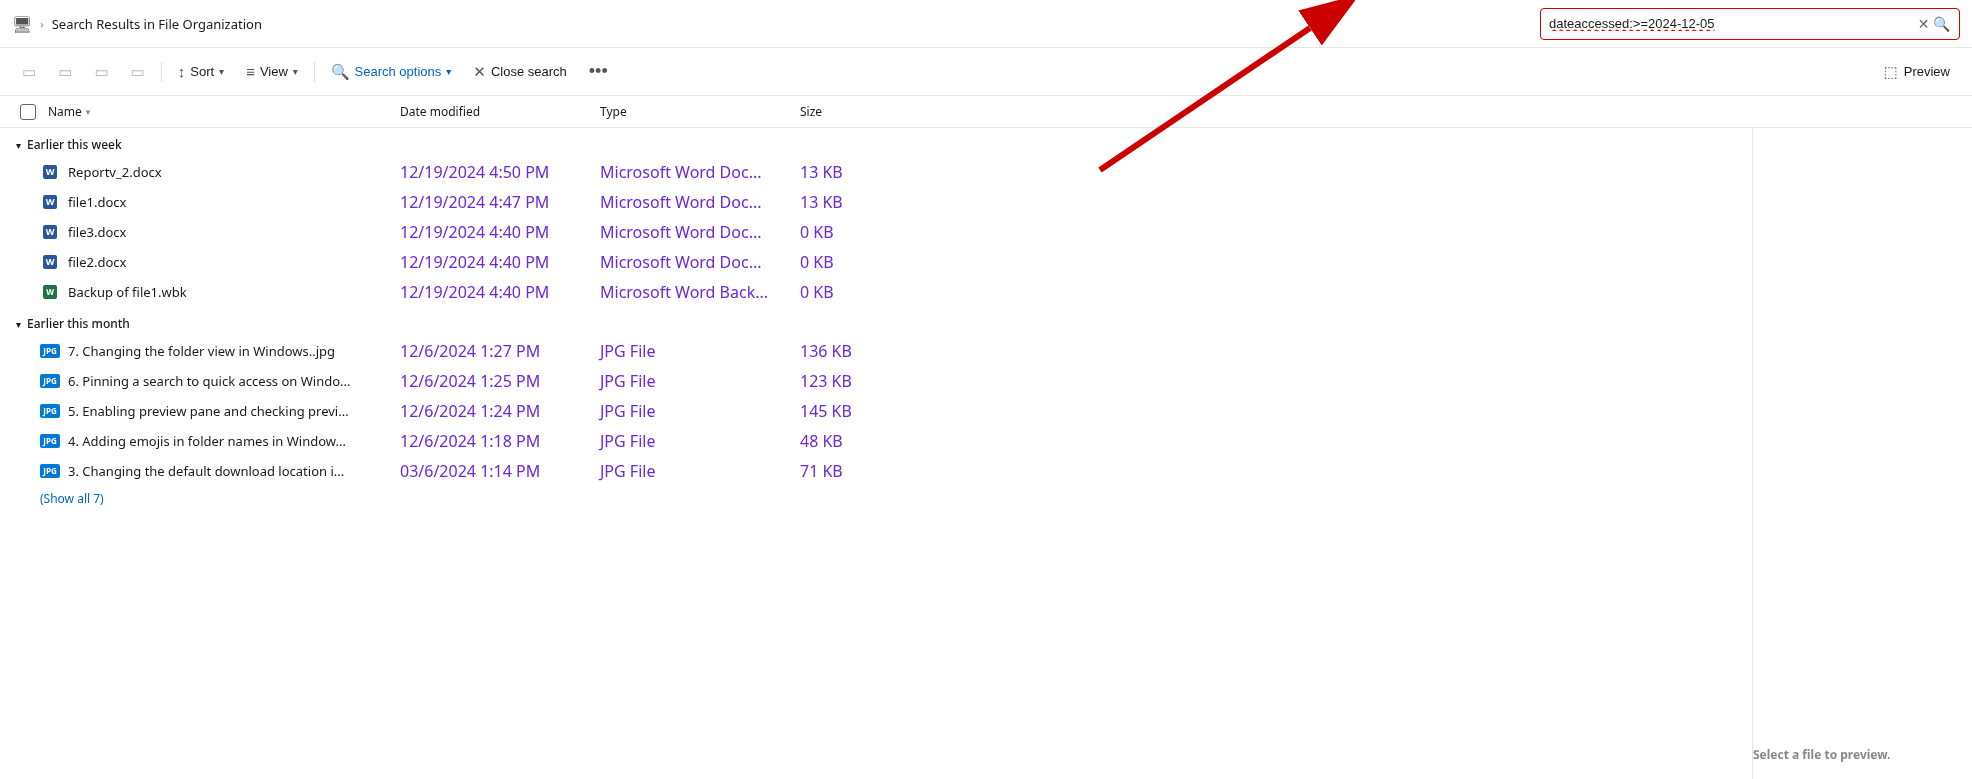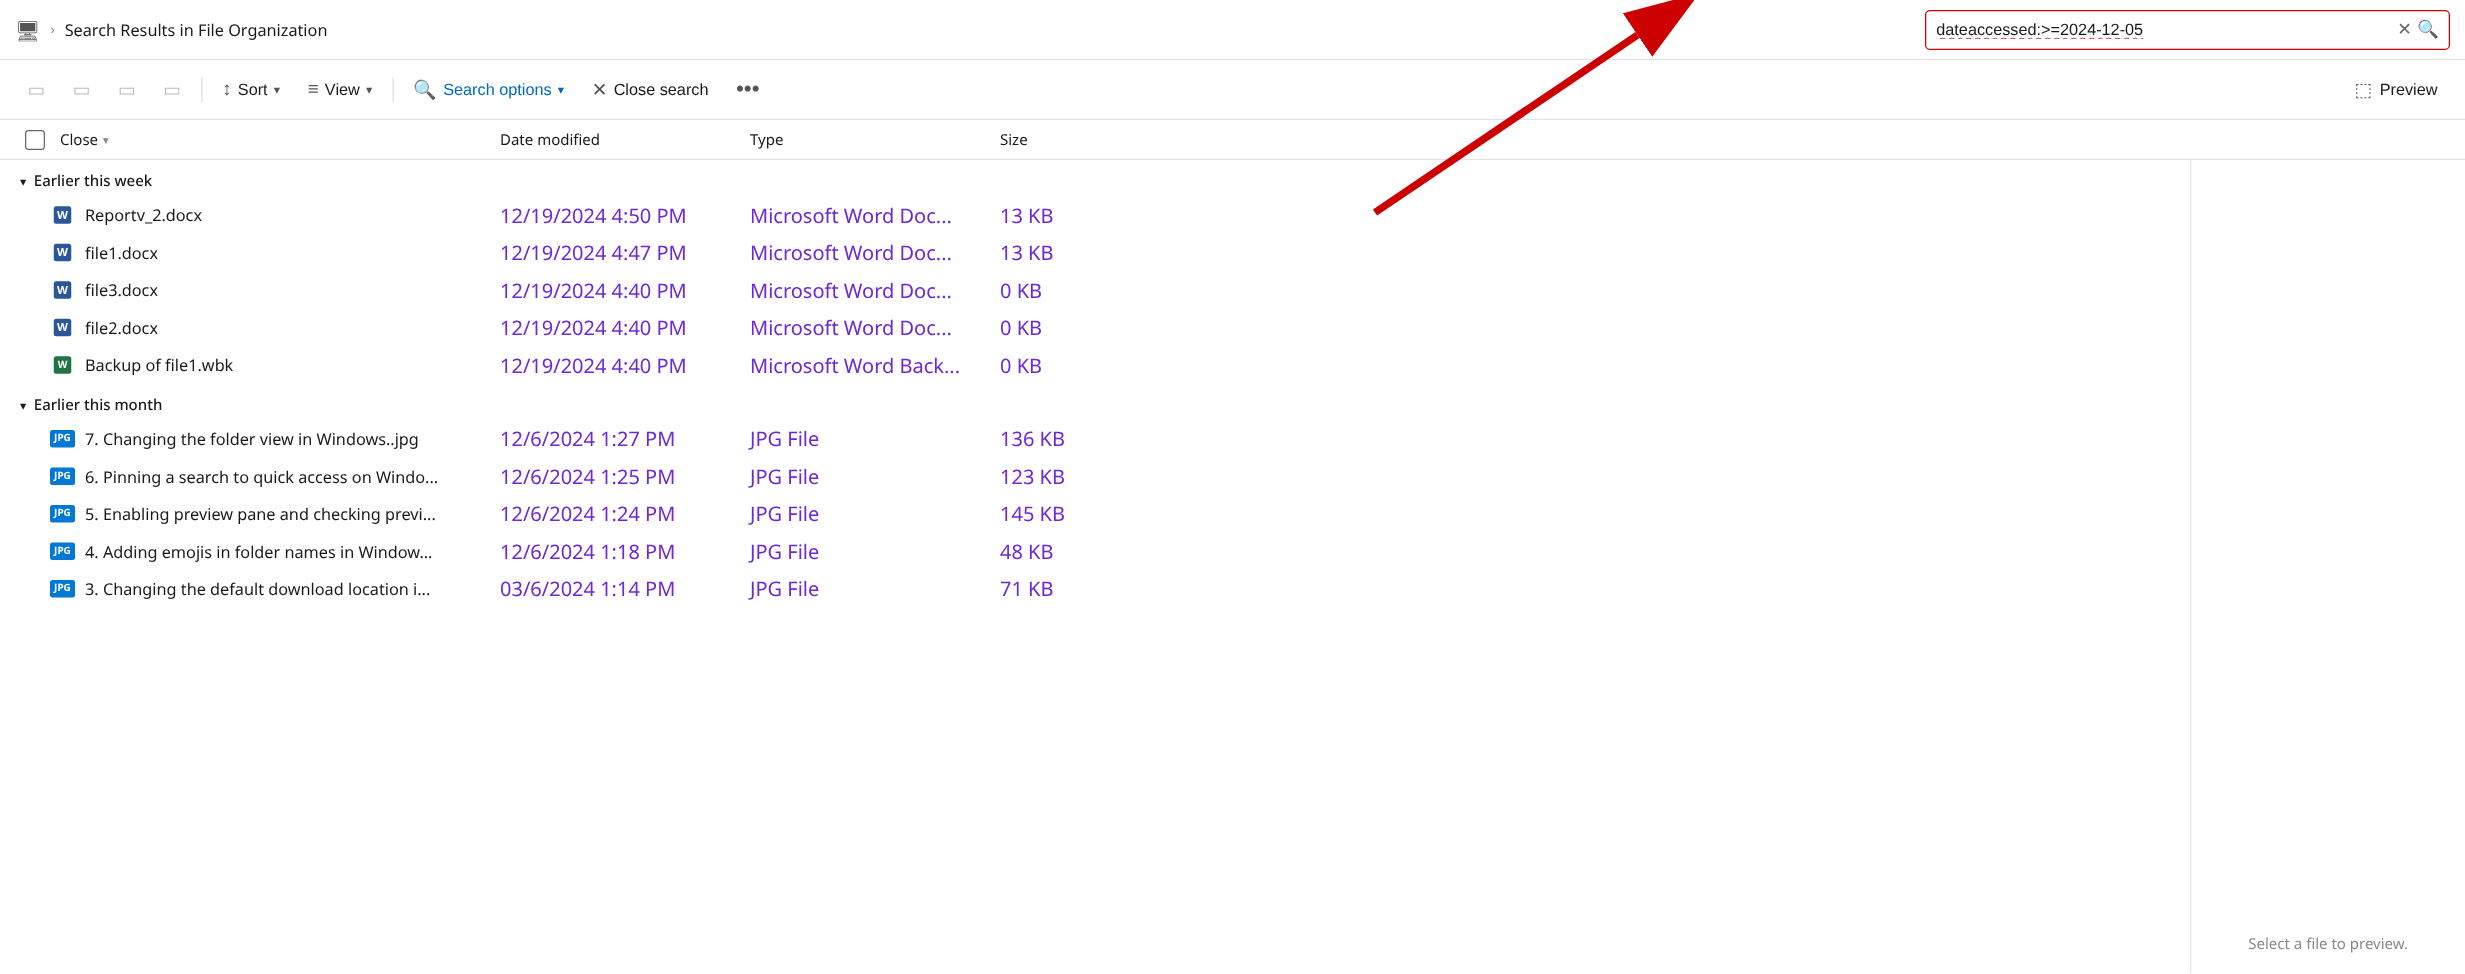--- a/index.html
+++ b/index.html
@@ -245,26 +245,26 @@
       color: #0067c0;
       cursor: pointer;
     }
 
     
     .preview-panel {
       width: 220px;
       border-left: 1px solid #e5e5e5;
       display: flex;
       align-items: flex-end;
-      justify-content: center;
       padding-bottom: 16px;
       background: #fff;
       color: #888;
       font-size: 12px;
       min-width: 220px;
+      font-weight: bold;
     }
 
     
     .word-icon {
       background: #2b579a;
       color: white;
       font-size: 9px;
       font-weight: bold;
       border-radius: 2px;
       padding: 1px 3px;
@@ -357,21 +357,21 @@
     <button class="preview-btn">
       <span class="icon">⬚</span>
       <span>Preview</span>
     </button>
   </div>
 </div>
 
 <div class="col-header">
   <div class="col-header-cell">
     <div class="col-checkbox"></div>
-    <span>Close</span>
+    <span>Name</span>
     <span style="font-size:9px;color:#888;">▾</span>
   </div>
   <div class="col-header-cell">
     <span>Date modified</span>
   </div>
   <div class="col-header-cell">
     <span>Type</span>
   </div>
   <div class="col-header-cell">
     <span>Size</span>
@@ -502,20 +502,21 @@
         <span class="file-icon">
             <span class="jpg-icon" style="background:#0078d4;color:white;font-size:8px;font-weight:bold;border-radius:2px;padding:1px 3px;line-height:1.4;">JPG</span>
           </span>
         <span class="file-name">3. Changing the default download location i...</span>
       </div>
       <span class="file-date">03/6/2024 1:14 PM</span>
       <span class="file-type">JPG File</span>
       <span class="file-size">71 KB</span>
       <div></div>
     </div>
+      <div class="show-all-link">(Show all 7)</div>
     </div>
   <div class="preview-panel">
     <span>Select a file to preview.</span>
   </div>
 </div>
 
 <svg class="arrow-overlay" viewBox="0 0 1972 200" xmlns="http://www.w3.org/2000/svg">
   <defs>
     <marker id="arrowhead" markerWidth="10" markerHeight="7" refX="0" refY="3.5" orient="auto">
       <polygon points="0 0, 10 3.5, 0 7" fill="#cc0000"></polygon>

